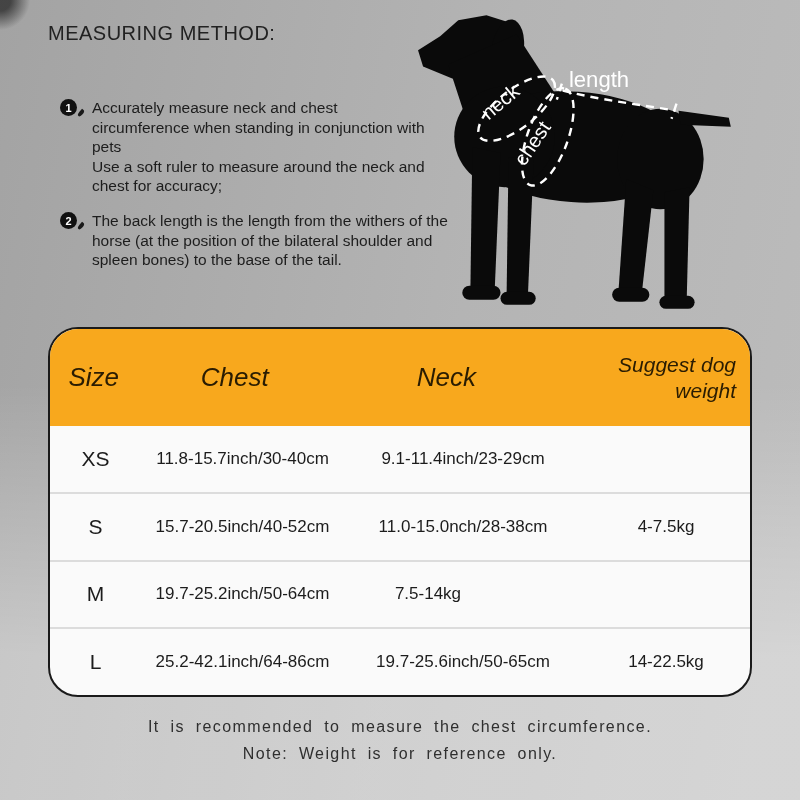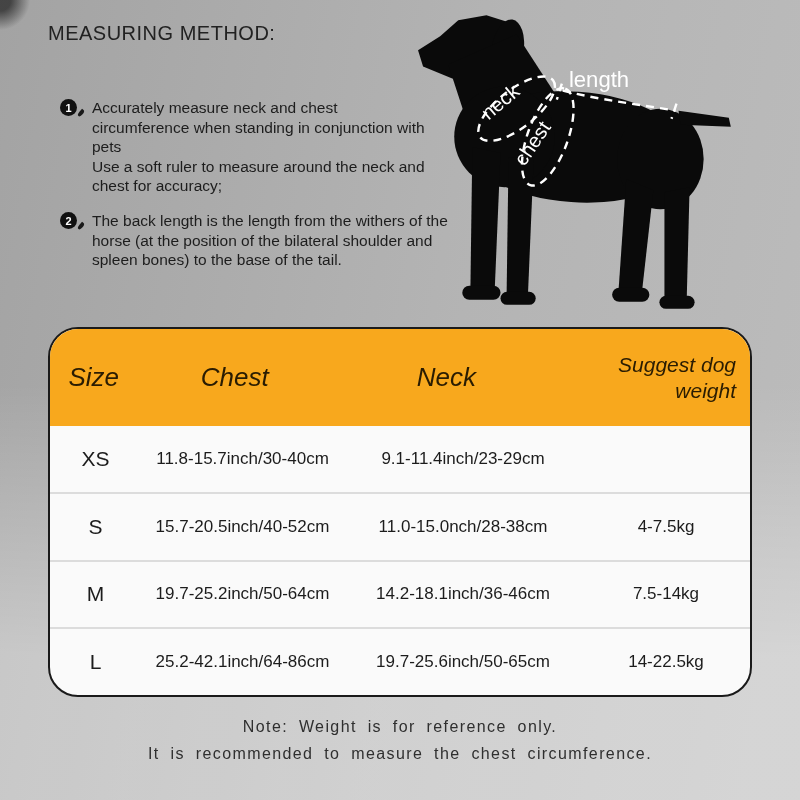--- a/index.html
+++ b/index.html
@@ -138,28 +138,27 @@
     </div>
     <div class="trow">
       <div class="cell c-size">S</div>
       <div class="cell c-chest">15.7-20.5inch/40-52cm</div>
       <div class="cell c-neck">11.0-15.0nch/28-38cm</div>
       <div class="cell c-weight">4-7.5kg</div>
     </div>
     <div class="trow">
       <div class="cell c-size">M</div>
       <div class="cell c-chest">19.7-25.2inch/50-64cm</div>
-      <div class="cell c-neck">14.2-18.1inch/36-46cm</div>
       <div class="cell c-weight">7.5-14kg</div>
     </div>
     <div class="trow">
       <div class="cell c-size">L</div>
       <div class="cell c-chest">25.2-42.1inch/64-86cm</div>
       <div class="cell c-neck">19.7-25.6inch/50-65cm</div>
       <div class="cell c-weight">14-22.5kg</div>
     </div>
   </div>
 </div>
 
 <div class="notes">
+  <p>It is recommended to measure the chest circumference.</p>
   <p>Note: Weight is for reference only.</p>
-  <p>It is recommended to measure the chest circumference.</p>
 </div>
 
 </body></html>

